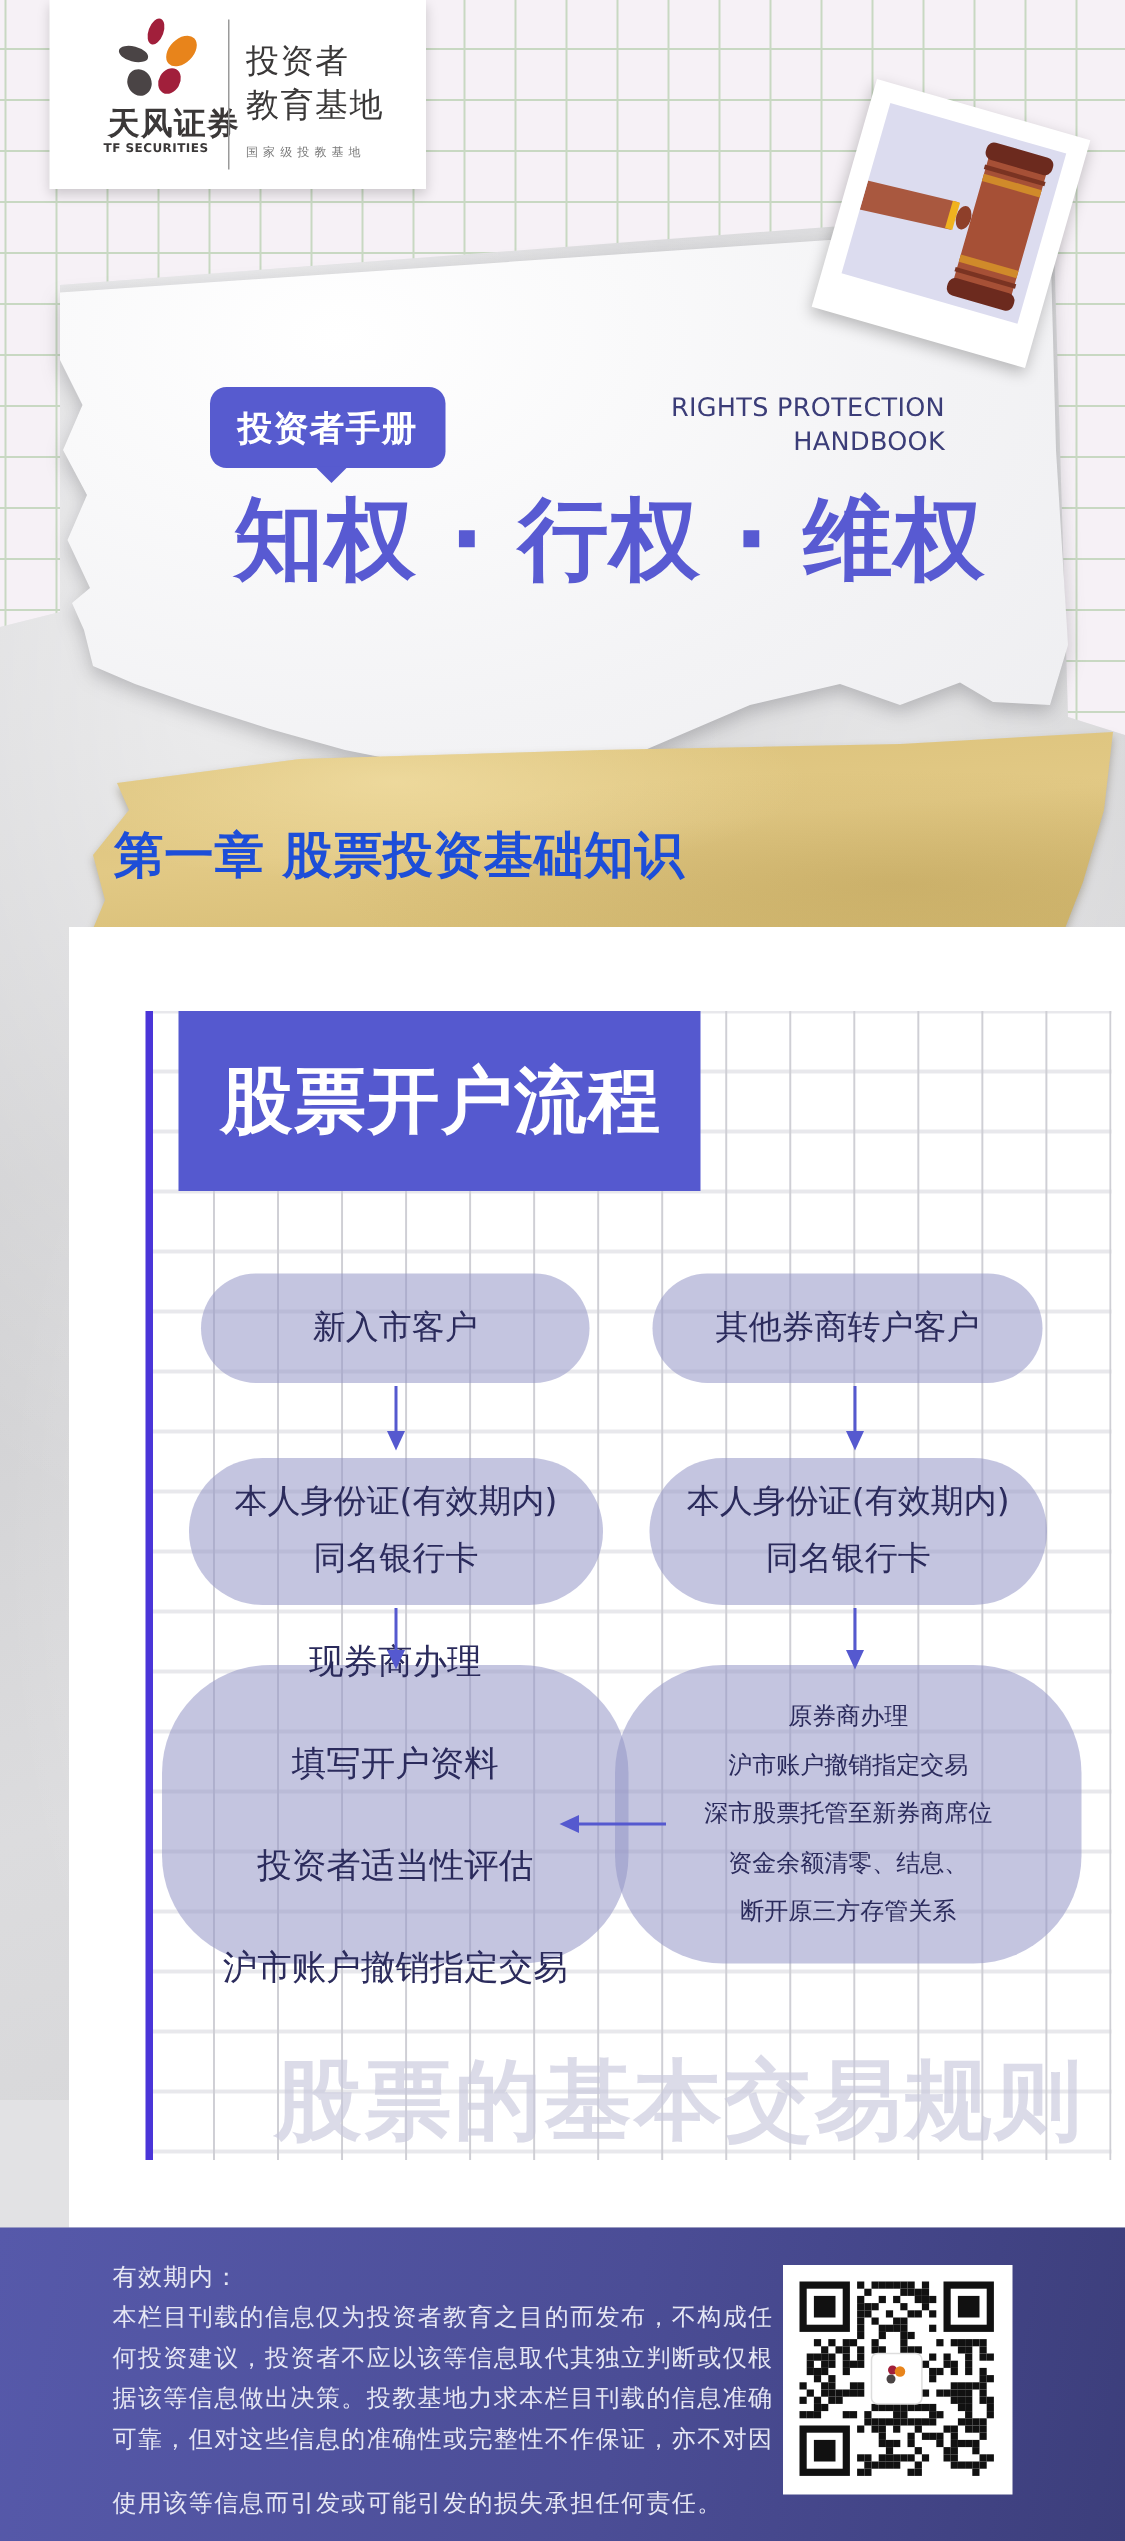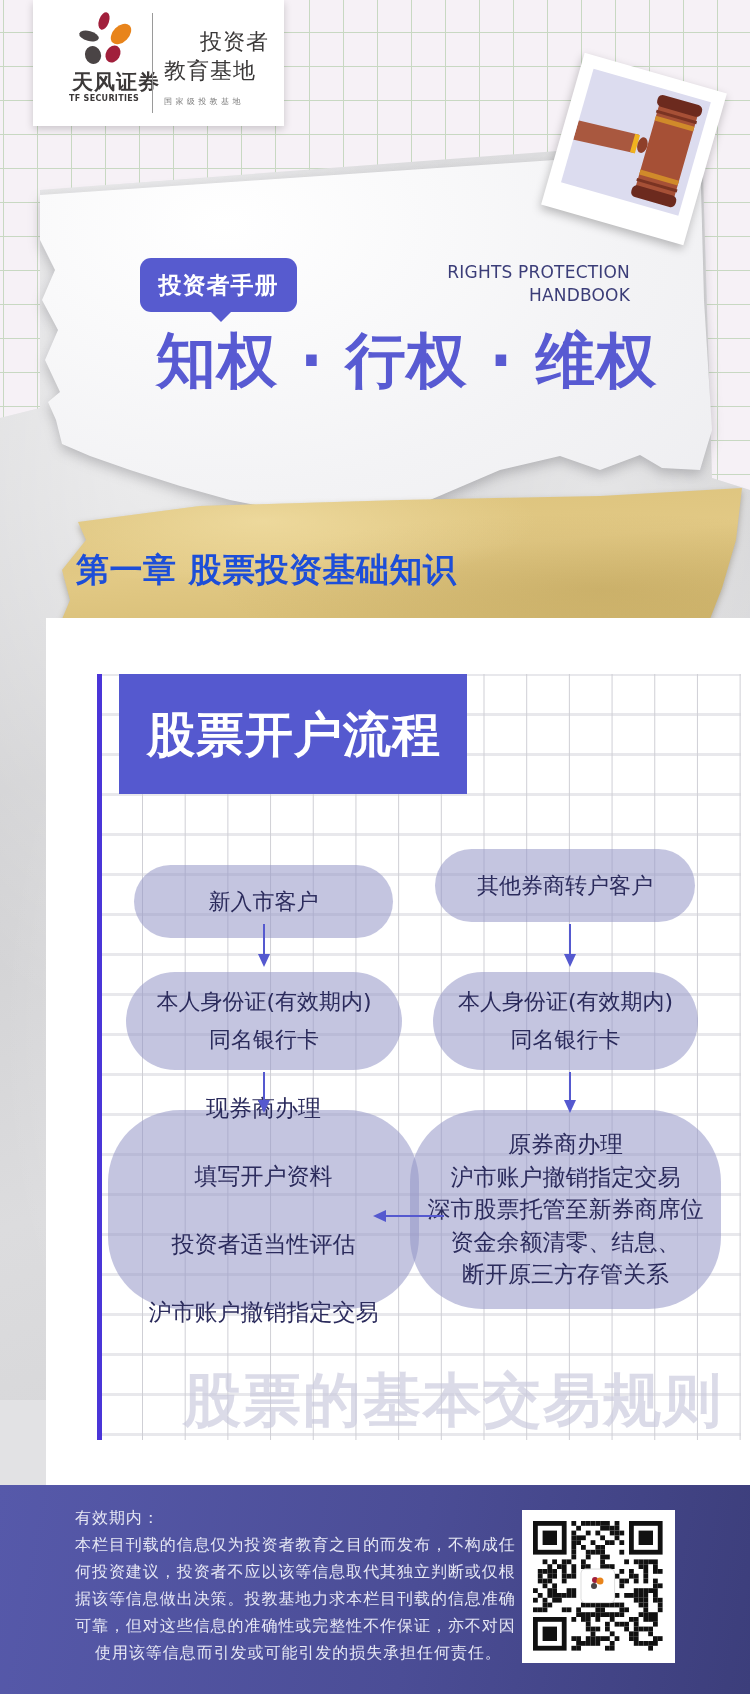--- a/index.html
+++ b/index.html
@@ -53,21 +53,21 @@
   #card{left:46px;top:618px;width:704px;height:867px;background:#ffffff;}
   #card-grid{left:100px;top:674px;width:641px;height:766px;
     background-image:linear-gradient(90deg,#cfcfd5 0 1px,transparent 1px),linear-gradient(#e8e8ec 0 3px,transparent 3px);
     background-size:42.7px 40px,42.7px 40px;background-position:42px 0,0 -1px;}
   #side-bar{left:97px;top:674px;width:5px;height:766px;background:#4a35d8;}
   #section-title{left:119px;top:674px;width:348px;height:120px;background:#5559cf;color:#fff;font-size:48px;font-weight:900;line-height:120px;padding-left:28px;box-sizing:border-box;letter-spacing:1px;}
   .pill{position:absolute;background:rgba(148,150,199,.55);display:flex;flex-direction:column;align-items:center;justify-content:center;color:#2b2b5c;text-align:center;}
   .pill span{display:block;}
   .pill.f22{font-size:22px;line-height:38px;}
   .pill.f22b{font-size:23px;line-height:40px;}
-  .pill.f20{font-size:23px;line-height:32.5px;}
+  .pill.f20{font-size:16px;line-height:32.5px;}
   .arrow{position:absolute;}
   #watermark{left:183px;top:1362px;font-size:58px;font-weight:900;color:rgba(200,200,220,.65);letter-spacing:2px;white-space:nowrap;}
   
   #footer{left:0;top:1485px;width:750px;height:209px;background:linear-gradient(100deg,#5659aa,#4b4d96 55%,#3c3e7b);}
   .disc{position:absolute;left:75px;font-size:16px;color:#e6e7f4;letter-spacing:.95px;white-space:nowrap;}
   #qr{left:522px;top:1510px;width:153px;height:153px;background:#fff;}
 </style>
 </head>
 <body>
 
@@ -85,21 +85,21 @@
     <svg id="logo-svg" width="110" height="60" viewBox="0 0 110 60">
       <ellipse cx="57" cy="11" rx="5" ry="9" fill="#a11f3b" transform="rotate(20 57 11)"></ellipse>
       <ellipse cx="74" cy="24" rx="8" ry="12" fill="#e8841b" transform="rotate(45 74 24)"></ellipse>
       <ellipse cx="42" cy="26" rx="10" ry="5" fill="#4a4445" transform="rotate(15 42 26)"></ellipse>
       <ellipse cx="46" cy="45" rx="8" ry="9" fill="#4a4445" transform="rotate(-20 46 45)"></ellipse>
       <ellipse cx="66" cy="44" rx="7" ry="9" fill="#a11f3b" transform="rotate(30 66 44)"></ellipse>
     </svg>
     <div class="brand-cn">天风证券</div>
     <div class="brand-en">TF SECURITIES</div>
     <div class="logo-divider"></div>
-    <div class="base-title" style="top:28px;margin-left:36px;">投资者</div>
+    <div class="base-title" style="top:28px;">投资者</div>
     <div class="base-title" style="top:57px;">教育基地</div>
     <div class="base-sub">国家级投教基地</div>
   </div>
 
   <div id="photo" class="abs">
     <div id="photo-inner">
       <svg width="122" height="118" viewBox="0 0 122 118">
         <path d="M-4 54 L62 51 L62 70 L-4 74 Z" fill="#a9583f"></path>
         <rect x="58" y="51" width="5" height="19" fill="#f0b21f"></rect>
         <ellipse cx="68" cy="60" rx="5" ry="8" fill="#8e3f2a"></ellipse>
@@ -123,21 +123,21 @@
   <div id="tape-wrap" class="abs">
     <div id="tape"></div>
   </div>
 
   <div id="card" class="abs"></div>
   <div id="chapter-title" class="abs">第一章 股票投资基础知识</div>
   <div id="card-grid" class="abs"></div>
   <div id="side-bar" class="abs"></div>
   <div id="section-title" class="abs">股票开户流程</div>
 
-  <div class="pill f22" style="left:134px;top:849px;width:259px;height:73px;border-radius:37px;margin-top:16px;">
+  <div class="pill f22" style="left:134px;top:849px;width:259px;height:73px;border-radius:37px;">
     <span>新入市客户</span>
   </div>
   <div class="pill f22" style="left:126px;top:972px;width:276px;height:98px;border-radius:49px;">
     <span>本人身份证(有效期内)</span>
     <span>同名银行卡</span>
   </div>
   <div class="pill f22b" style="left:108px;top:1110px;width:311px;height:199px;border-radius:72px;gap:28px;">
     <span>现券商办理</span>
     <span>填写开户资料</span>
     <span>投资者适当性评估</span>
@@ -181,21 +181,21 @@
   </svg>
 
   <div id="watermark" class="abs">股票的基本交易规则</div>
 
   <div id="footer" class="abs">
     <div class="disc" style="top:23px;">有效期内：</div>
     <div class="disc" style="top:50px;">本栏目刊载的信息仅为投资者教育之目的而发布，不构成任</div>
     <div class="disc" style="top:77px;">何投资建议，投资者不应以该等信息取代其独立判断或仅根</div>
     <div class="disc" style="top:104px;">据该等信息做出决策。投教基地力求本栏目刊载的信息准确</div>
     <div class="disc" style="top:131px;">可靠，但对这些信息的准确性或完整性不作保证，亦不对因</div>
-    <div class="disc" style="top:158px;margin-left:20px;">使用该等信息而引发或可能引发的损失承担任何责任。</div>
+    <div class="disc" style="top:174px;">使用该等信息而引发或可能引发的损失承担任何责任。</div>
   </div>
   <div id="qr" class="abs">
     <svg id="qr-svg" width="153" height="153" viewBox="0 0 153 153">
         <rect x="49.4" y="11" width="4.8" height="4.8" fill="#111"></rect>
         <rect x="59" y="11" width="4.8" height="4.8" fill="#111"></rect>
         <rect x="63.8" y="11" width="4.8" height="4.8" fill="#111"></rect>
         <rect x="68.6" y="11" width="4.8" height="4.8" fill="#111"></rect>
         <rect x="73.4" y="11" width="4.8" height="4.8" fill="#111"></rect>
         <rect x="78.2" y="11" width="4.8" height="4.8" fill="#111"></rect>
         <rect x="83" y="11" width="4.8" height="4.8" fill="#111"></rect>

